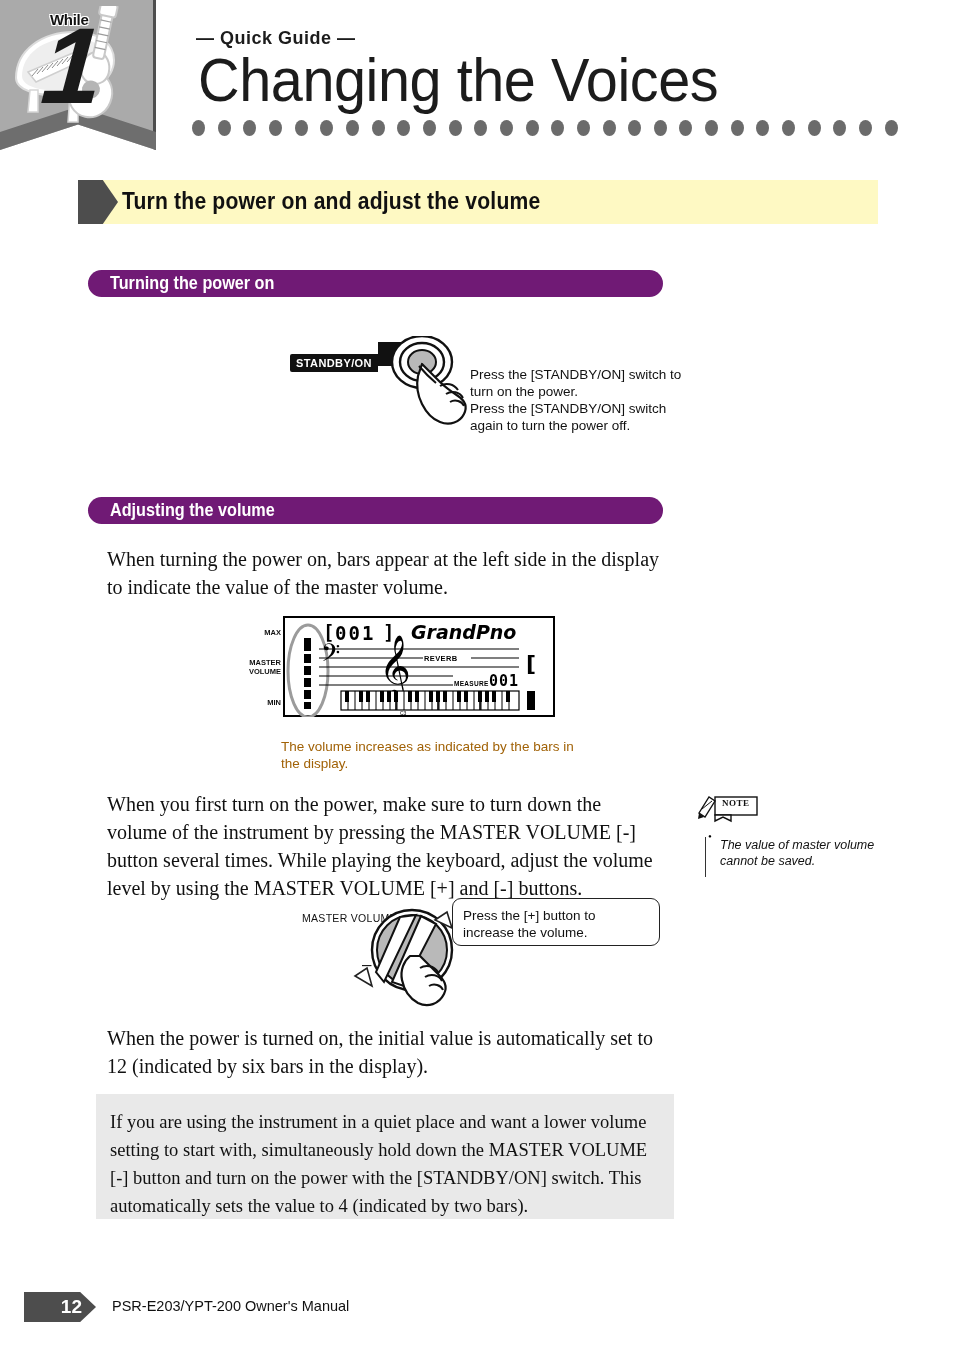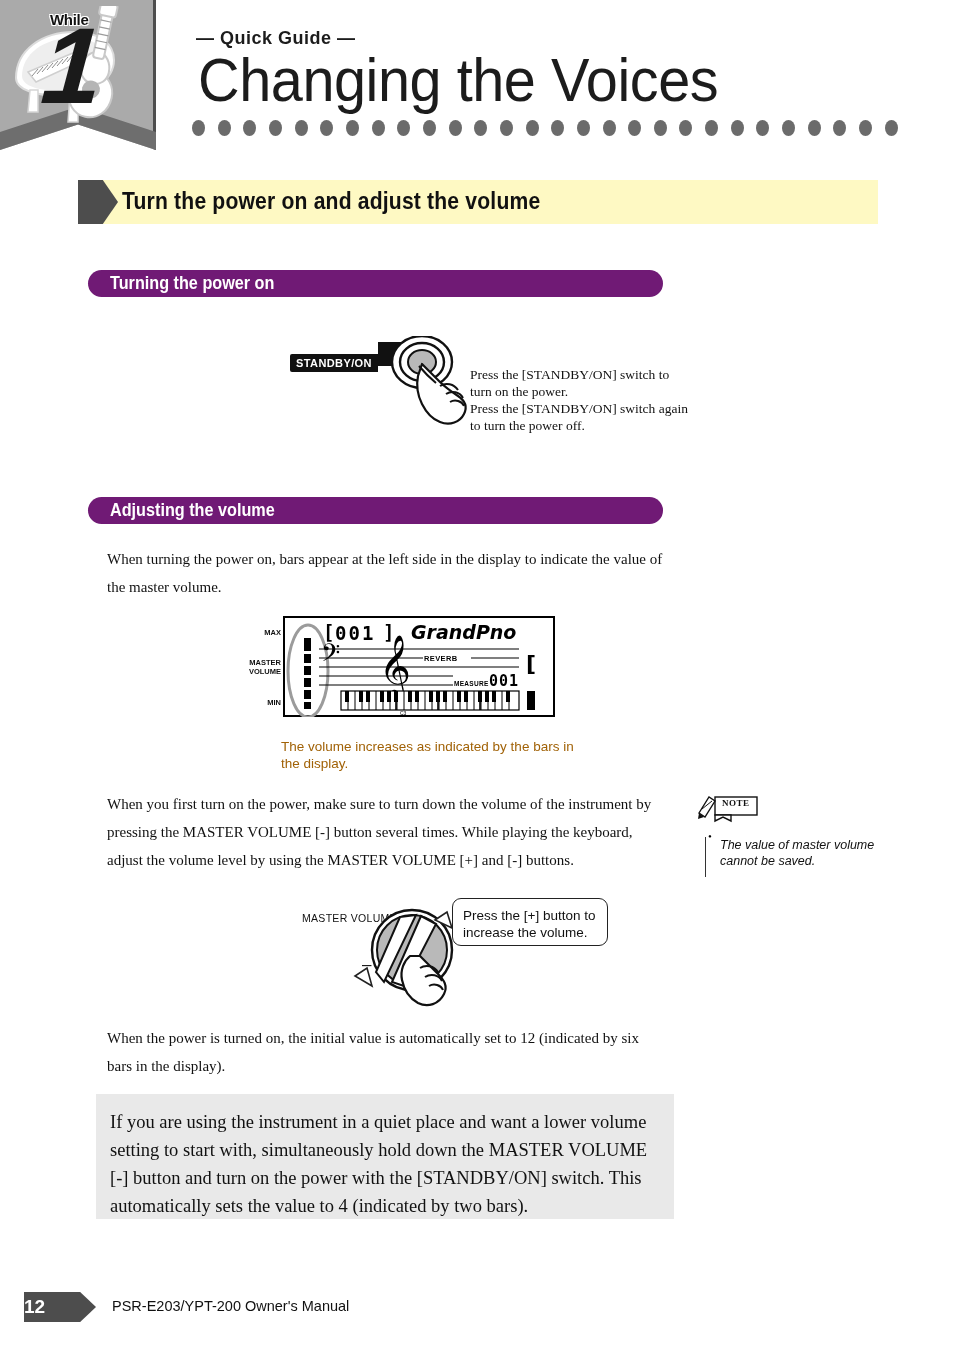--- a/index.html
+++ b/index.html
@@ -143,21 +143,21 @@
     transform: scaleX(0.9);
     transform-origin: left top;
   }
   #sub-power { top: 270px; }
   #sub-volume { top: 497px; }
 
   
   .body-text {
     position: absolute;
     font-family: "Liberation Serif", serif;
-    font-size: 15px;
+    font-size: 20px;
     line-height: 28px;
     color: #111;
   }
 
   
   #standby-group { position: absolute; left: 290px; top: 336px; width: 400px; height: 100px; }
   #standby-tag {
     position: absolute;
     left: 0; top: 5px;
     background: #111;
@@ -166,21 +166,21 @@
     font-weight: bold;
     font-size: 11px;
     letter-spacing: 0.4px;
     padding: 3px 6px 3px 6px;
     border-radius: 2px 0 0 2px;
     margin-top: 13px;
   }
   #standby-caption {
     position: absolute;
     left: 180px; top: 30px;
-    font-family: Liberation Serif, serif;
+    font-family: Liberation Sans, sans-serif;
     font-size: 13.5px;
     line-height: 17px;
     color: #111;
   }
 
   
   #lcd-group { position: absolute; left: 255px; top: 612px; width: 330px; height: 170px; }
   #lcd-frame {
     position: absolute;
     left: 28px; top: 4px;
@@ -252,21 +252,21 @@
     background: #fff;
     border: 1.6px solid #222;
     border-radius: 9px;
     font-family: "Liberation Sans", sans-serif;
     font-size: 13.5px;
     line-height: 17px;
     color: #111;
     padding: 8px 10px;
     box-sizing: border-box;
   }
-  #callout-plus  { left: 257px; top: 0px;  width: 156px; height: 48px; }
+  #callout-plus  { left: 257px; top: 0px;  width: 208px; height: 48px; }
   #callout-minus { left: 5px;  top: 70px; width: 172px; height: 48px; }
 
   
   #info-box {
     position: absolute;
     left: 96px; top: 1094px;
     width: 578px; height: 125px;
     background: #e9e9e9;
   }
   #info-box-text {
@@ -286,21 +286,21 @@
     left: 24px; top: 0;
     width: 72px; height: 30px;
     background: #4d4d4d;
     -webkit-clip-path: polygon(0 0, 78% 0, 100% 50%, 78% 100%, 0 100%);
     clip-path: polygon(0 0, 78% 0, 100% 50%, 78% 100%, 0 100%);
   }
   #footer-page-num {
     position: absolute;
     left: 24px; top: 4px;
     width: 58px;
-    text-align: left;
+    text-align: right;
     font-family: "Liberation Sans", sans-serif;
     font-weight: bold;
     font-size: 19px;
     color: #fff;
   }
   #footer-text {
     position: absolute;
     left: 112px; top: 6px;
     font-family: "Liberation Sans", sans-serif;
     font-size: 14.5px;

